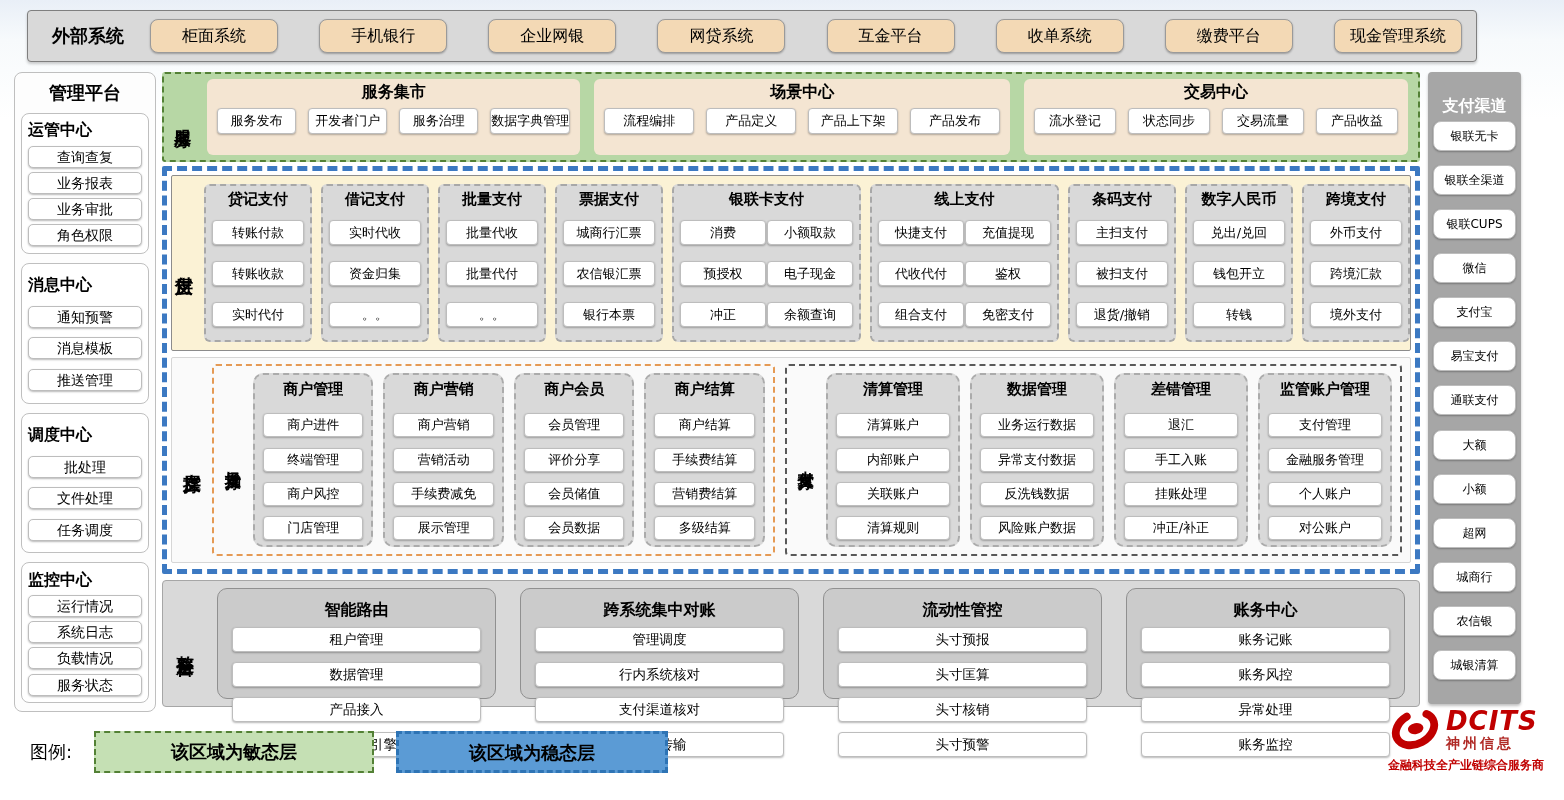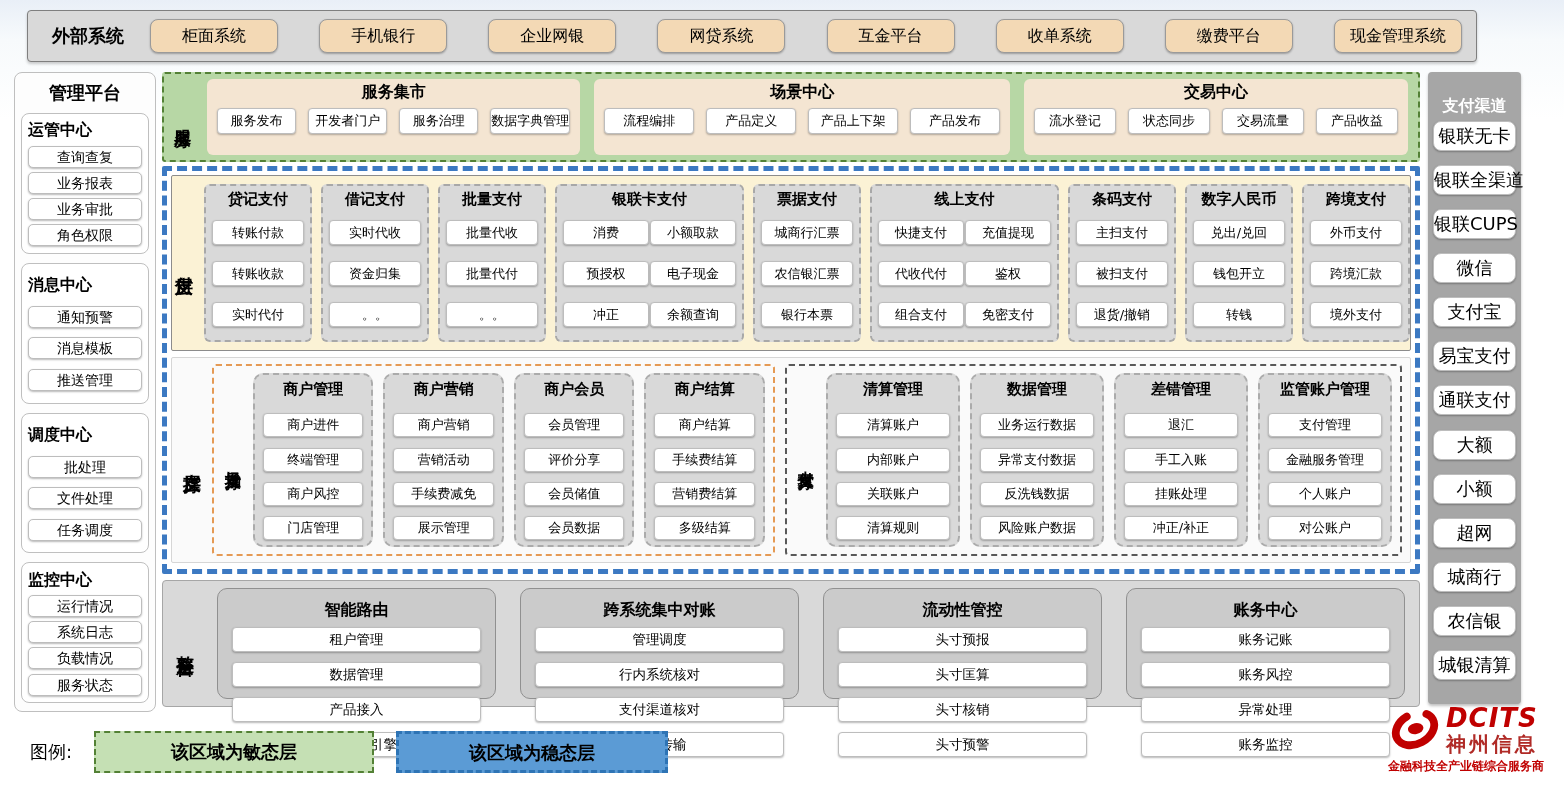--- a/index.html
+++ b/index.html
@@ -33,21 +33,21 @@
             padding:2px 6px;}
   .mp-group-title{font-size:16px;font-weight:bold;text-align:left;}
   .mp-item{height:22px;line-height:20px;font-size:14px;border-radius:5px;}
 
   
   .right-sb{position:absolute;left:1428px;top:72px;width:93px;height:632px;
             background:#a6a6a6;border-radius:4px;box-sizing:border-box;
             display:flex;flex-direction:column;padding:24px 5px;box-shadow:0 2px 3px rgba(0,0,0,.25);}
   .right-sb-title{color:#fff;font-size:16px;font-weight:bold;text-align:center;margin-bottom:4px;}
   .chan-list{flex:1;display:flex;flex-direction:column;justify-content:space-between;}
-  .chan-item{height:30px;line-height:28px;font-size:18px;border-radius:8px;}
+  .chan-item{height:30px;line-height:28px;font-size:12px;border-radius:8px;}
 
   
   .svc-layer{position:absolute;left:162px;top:72px;width:1258px;height:90px;
              background:#b7d7a5;border:2px dashed #538135;border-radius:3px;
              box-sizing:border-box;display:flex;align-items:stretch;gap:12px;
              padding:5px 10px 5px 8px;}
   .svc-label{font-size:17px;}
   .svc-center{background:#f4e5d2;border-radius:6px;padding:2px 10px 6px;
               display:flex;flex-direction:column;box-sizing:border-box;}
   .svc-c1{flex:1;} .svc-c2{flex:1.12;} .svc-c3{flex:1.03;}
@@ -105,21 +105,21 @@
               font-size:18px;font-weight:bold;}
   .legend-green{width:280px;background:#c5e0b4;border:2px dashed #538135;}
   .legend-blue{width:272px;background:#5b9bd5;border:3px dashed #2e74b5;}
 
   
   .logo{position:absolute;left:1388px;top:704px;width:172px;}
   .logo-row{display:flex;align-items:center;gap:4px;}
   .logo-mark{width:54px;height:50px;flex:0 0 auto;}
   .logo-texts{display:flex;flex-direction:column;line-height:1.1;}
   .logo-name{color:#c00000;font-size:26px;font-weight:bold;font-style:italic;letter-spacing:1px;}
-  .logo-company{color:#b02a26;font-size:20px;font-weight:bold;letter-spacing:3px;}
+  .logo-company{color:#b02a26;font-size:14px;font-weight:bold;letter-spacing:3px;}
   .logo-tagline{color:#c00000;font-size:12px;font-weight:bold;margin-top:3px;white-space:nowrap;}
 </style>
 </head>
 <body>
 
 <div class="stage">
 
   <div class="top-bar">
     <div class="top-bar-label">外部系统</div>
     <div class="top-bar-items">
@@ -220,37 +220,37 @@
             </div>
           </div>
           <div class="pay-col">
             <div class="col-title">批量支付</div>
             <div class="pay-grid">
               <div class="btn white pay-item">批量代收</div>
               <div class="btn white pay-item">批量代付</div>
               <div class="btn white pay-item">。。</div>
             </div>
           </div>
+          <div class="pay-col">
+            <div class="col-title">票据支付</div>
+            <div class="pay-grid">
+              <div class="btn white pay-item">城商行汇票</div>
+              <div class="btn white pay-item">农信银汇票</div>
+              <div class="btn white pay-item">银行本票</div>
+            </div>
+          </div>
           <div class="pay-col w2">
             <div class="col-title">银联卡支付</div>
             <div class="pay-grid g2">
               <div class="btn white pay-item">消费</div>
               <div class="btn white pay-item">小额取款</div>
               <div class="btn white pay-item">预授权</div>
               <div class="btn white pay-item">电子现金</div>
               <div class="btn white pay-item">冲正</div>
               <div class="btn white pay-item">余额查询</div>
-            </div>
-          </div>
-          <div class="pay-col">
-            <div class="col-title">票据支付</div>
-            <div class="pay-grid">
-              <div class="btn white pay-item">城商行汇票</div>
-              <div class="btn white pay-item">农信银汇票</div>
-              <div class="btn white pay-item">银行本票</div>
             </div>
           </div>
           <div class="pay-col w2">
             <div class="col-title">线上支付</div>
             <div class="pay-grid g2">
               <div class="btn white pay-item">快捷支付</div>
               <div class="btn white pay-item">充值提现</div>
               <div class="btn white pay-item">代收代付</div>
               <div class="btn white pay-item">鉴权</div>
               <div class="btn white pay-item">组合支付</div>

